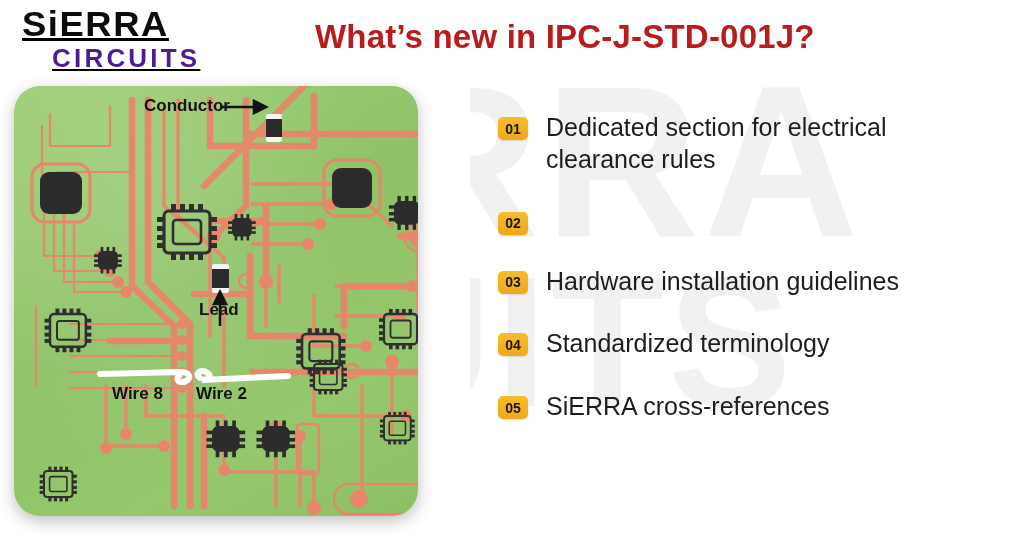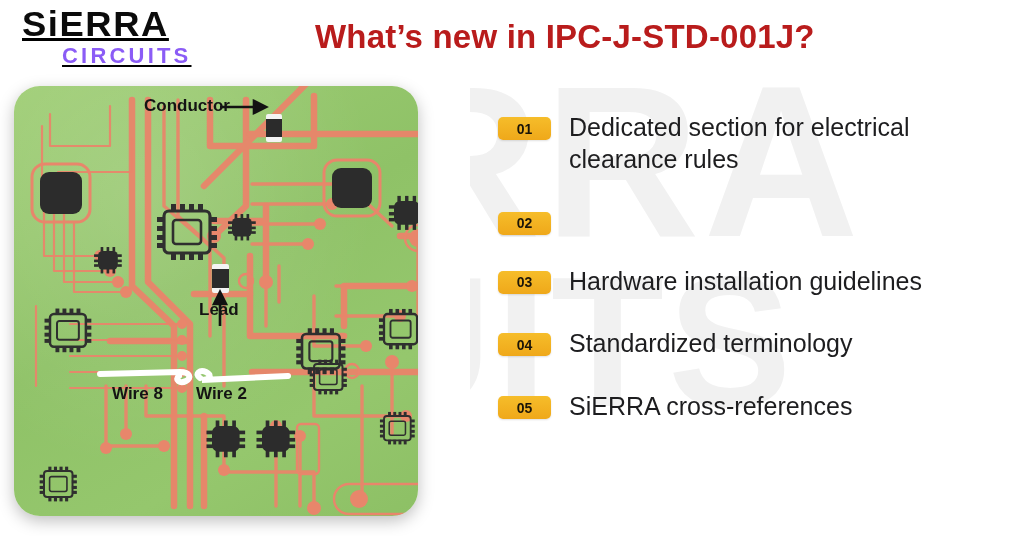--- a/index.html
+++ b/index.html
@@ -62,26 +62,26 @@
     font-size: 35px;
     letter-spacing: 1.5px;
     color: #0b0b0b;
     line-height: 1;
     transform: scaleX(1.04);
     transform-origin: left center;
   }
   .logo-sub {
     font-family: "Liberation Sans", sans-serif;
     font-weight: 700;
-    font-size: 22px;
+    font-size: 26px;
     letter-spacing: 3.2px;
-    color: #8b5cf6;
+    color: #4c1d95;
     line-height: 1;
     margin-top: 4px;
-    margin-left: 40px;
+    margin-left: 30px;
   }
 
   
   .title {
     position: absolute;
     left: 315px;
     top: 18px;
     font-family: "Liberation Sans", sans-serif;
     font-weight: 700;
     font-size: 33px;
@@ -135,21 +135,21 @@
     z-index: 5;
   }
   .list-row {
     display: flex;
     align-items: flex-start;
     margin-bottom: 31px;
   }
   .list-row:last-child { margin-bottom: 0; }
   .badge {
     flex: 0 0 auto;
-    width: 53px;
+    width: 30px;
     height: 23px;
     border-radius: 5px;
     background: linear-gradient(180deg, #f6bd2a 0%, #efa81a 100%);
     color: #1b1508;
     font-family: "Liberation Sans", sans-serif;
     font-weight: 700;
     font-size: 14px;
     display: flex;
     align-items: center;
     justify-content: center;

